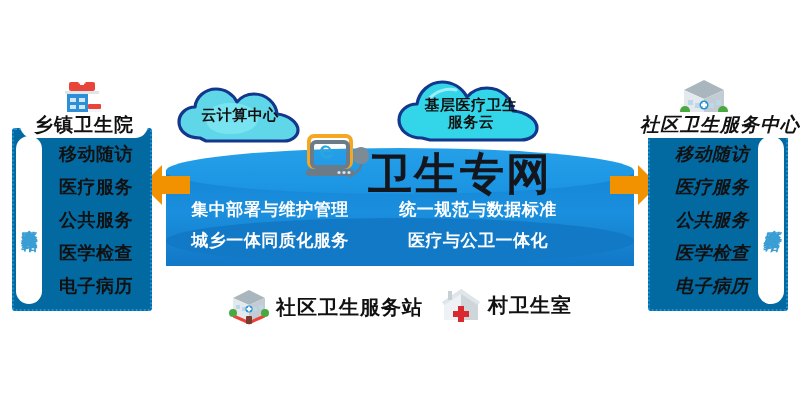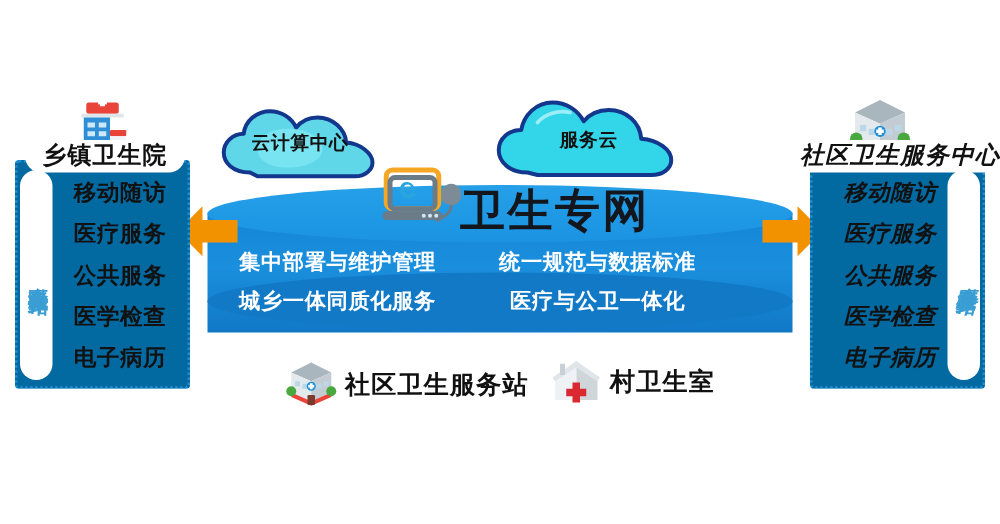--- a/index.html
+++ b/index.html
@@ -88,21 +88,21 @@
     position:absolute;left:0;top:70px;width:468px;height:46px;
     background:#1279c7;border-radius:50%;
   }
   .cyl-top{
     position:absolute;left:0;top:0;width:468px;height:46px;
     background:linear-gradient(to bottom,#25a0e8 0%,#1b93e2 100%);
     border-radius:50%;
   }
   .net-title{
     position:absolute;left:368px;top:145px;
-    font-size:36px;font-weight:700;color:#13161c;
+    font-size:44px;font-weight:700;color:#13161c;
     letter-spacing:2px;white-space:nowrap;z-index:9;
   }
   .bullets{
     position:absolute;left:166px;top:198px;width:416px;
     z-index:9;
     display:grid;grid-template-columns:1fr 1fr;
     row-gap:8px;column-gap:0px;
   }
   .bullet{
     font-size:17px;font-weight:700;color:#ffffff;
@@ -156,20 +156,21 @@
   </div>
 
   <div class="cloud-wrap cloud-b">
     <svg width="150" height="66" viewBox="0 0 150 66">
       <path d="M26 60 C11 60 3 51 3 42 C3 33 11 26 21 26 C23 14 33 4 46 4 C57 4 66 10 71 19
                C76 13 83 10 91 10 C105 10 116 20 117 33 C131 34 141 42 141 50 C141 57 134 62 125 62
                L34 62 Z" fill="#33d6e8" stroke="#12378c" stroke-width="3.2" stroke-linejoin="round"></path>
       <path d="M34 20 C40 13 51 10 60 12" fill="none" stroke="#a8f0f8" stroke-width="3" stroke-linecap="round" opacity="0.9"></path>
     </svg>
     <div class="cloud-text">
+      <span>基层医疗卫生</span>
       <span>服务云</span>
     </div>
   </div>
 
   <div class="cyl">
     <div class="cyl-body"></div>
     <div class="cyl-bottom"></div>
     <div class="cyl-top"></div>
   </div>
 

